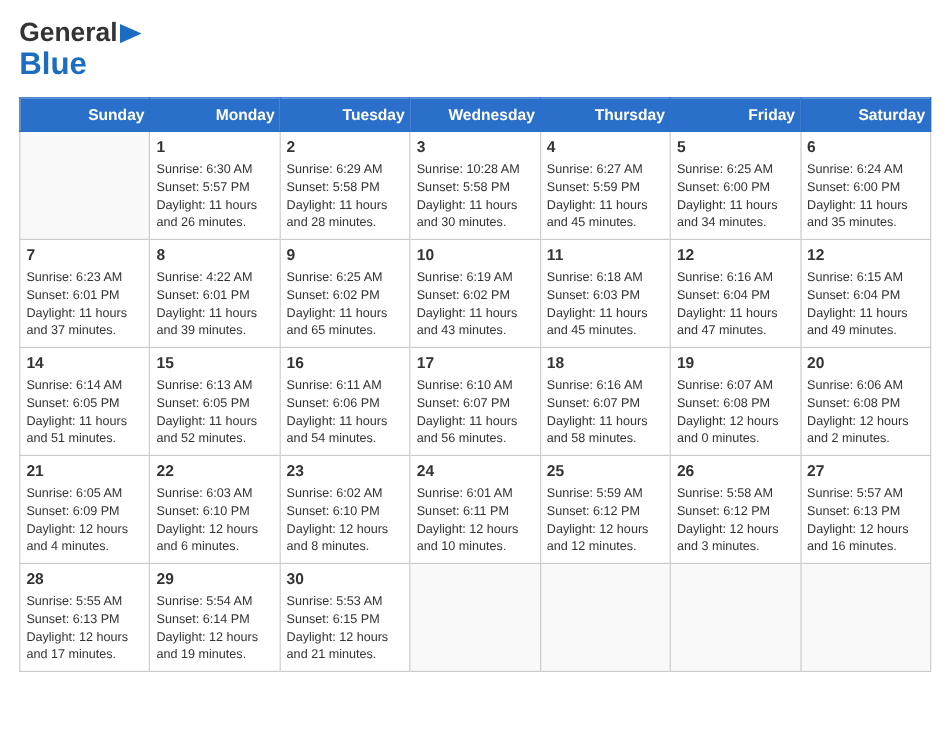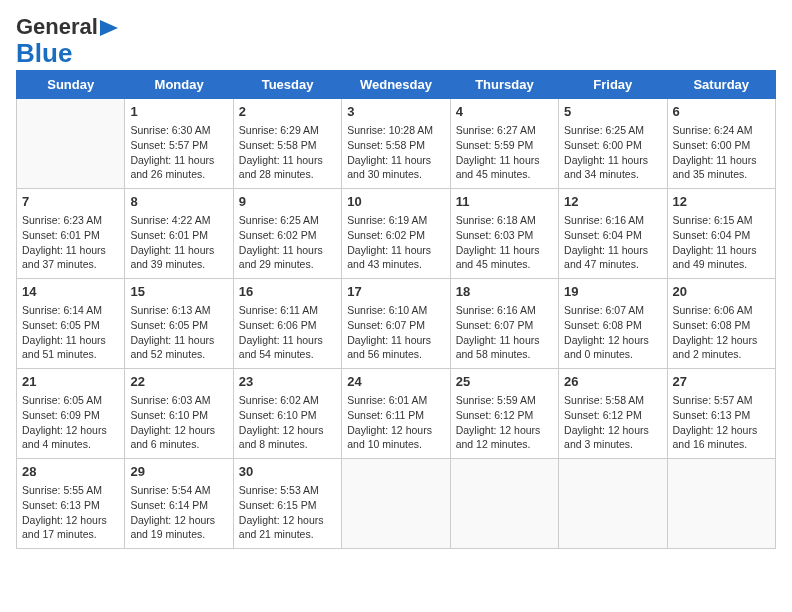--- a/index.html
+++ b/index.html
@@ -7,21 +7,21 @@
       font-family: Arial, sans-serif;
       background: #fff;
       width: 792px;
       min-height: 612px;
       padding: 16px;
     }
     .header {
       display: flex;
       justify-content: space-between;
       align-items: flex-start;
-      margin-bottom: 1px;
+      margin-bottom: 12px;
     }
     .logo {
       display: flex;
       flex-direction: column;
       align-items: flex-start;
     }
     .logo-text {
       font-size: 22px;
       font-weight: bold;
       color: #333;
@@ -34,21 +34,21 @@
     .title-block h2 { font-size: 15px; font-weight: normal; color: #555; }
     .calendar {
       width: 100%;
       border-collapse: collapse;
       font-size: 11px;
     }
     .calendar th {
       background: #2a6fc9;
       color: #fff;
       padding: 6px 4px;
-      text-align: center;
+      text-align: right;
       font-size: 13px;
       font-weight: bold;
       border: 1px solid #2a6fc9;
     }
     .calendar td {
       border: 1px solid #ccc;
       padding: 4px 5px;
       vertical-align: top;
       min-height: 80px;
       height: 90px;
@@ -155,21 +155,21 @@
           <div class="cell-text">Sunrise: 4:22 AM</div>
           <div class="cell-text">Sunset: 6:01 PM</div>
           <div class="cell-text">Daylight: 11 hours</div>
           <div class="cell-text">and 39 minutes.</div>
         </td>
         <td>
           <span class="day-number">9</span>
           <div class="cell-text">Sunrise: 6:25 AM</div>
           <div class="cell-text">Sunset: 6:02 PM</div>
           <div class="cell-text">Daylight: 11 hours</div>
-          <div class="cell-text">and 29 minutes.</div>
+          <div class="cell-text">and 65 minutes.</div>
         </td>
         <td>
           <span class="day-number">10</span>
           <div class="cell-text">Sunrise: 6:19 AM</div>
           <div class="cell-text">Sunset: 6:02 PM</div>
           <div class="cell-text">Daylight: 11 hours</div>
           <div class="cell-text">and 43 minutes.</div>
         </td>
         <td>
           <span class="day-number">11</span>

